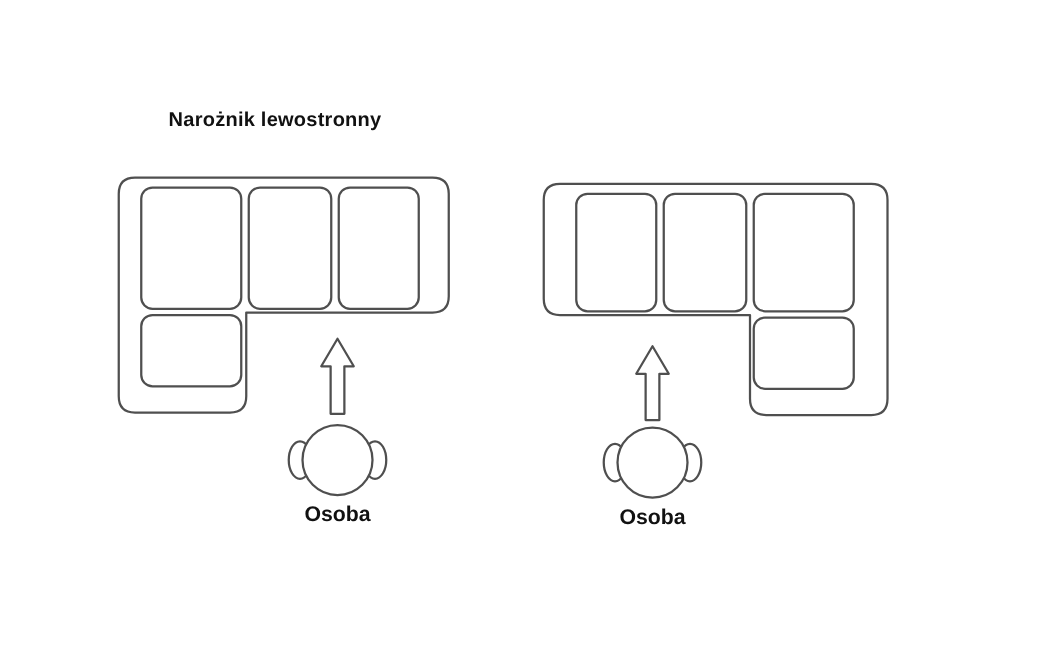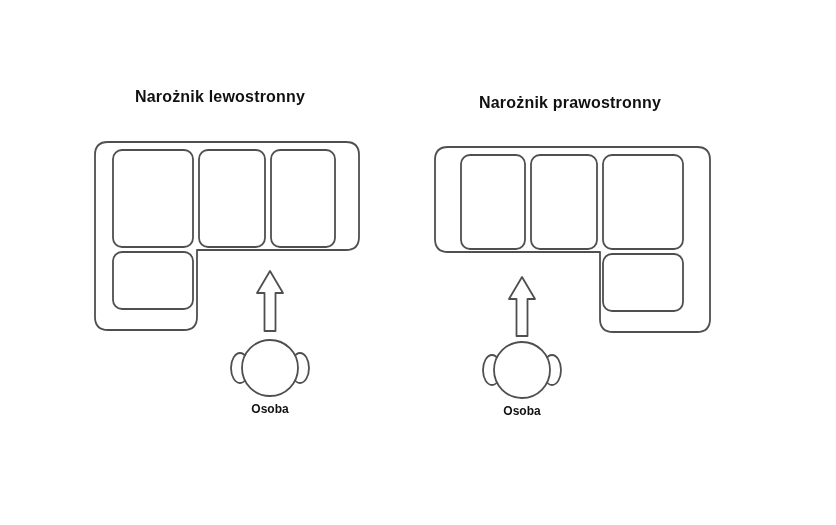--- a/index.html
+++ b/index.html
@@ -27,21 +27,21 @@
     font-size: 16px;
     color: var(--text-color, #111111);
     letter-spacing: 0.2px;
   }
   .title-left  { left: 95px;  top: 88px;  width: 250px; }
   .title-right { left: 445px; top: 94px;  width: 250px; }
   .person-label {
     position: absolute;
     text-align: center;
     font-weight: bold;
-    font-size: 12px;
+    font-size: 17px;
     color: var(--text-color, #111111);
   }
   .person-label-left  { left: 200px; top: 402px; width: 140px; }
   .person-label-right { left: 452px; top: 404px; width: 140px; }
   .ln {
     fill: none;
     stroke: var(--line-color, #4f4f4f);
     stroke-width: 1.8;
     stroke-linejoin: round;
   }
@@ -52,21 +52,20 @@
     stroke-linejoin: round;
   }
 </style>
 </head>
 <body>
 
 <div class="canvas">
 
   <div class="diagram-title title-left">Narożnik lewostronny</div>
 
-  <div class="diagram-title title-right">Narożnik prawostronny</div>
 
   <svg class="scene" width="836" height="525" viewBox="0 0 836 525">
 
     <g>
 
       <path class="ln" d="M 108 142 H 346 Q 359 142 359 155 V 237 Q 359 250 346 250 H 197 V 317 Q 197 330 184 330 H 108 Q 95 330 95 317 V 155 Q 95 142 108 142 Z"></path>
 
       <rect class="ln" x="113" y="150" width="80" height="97" rx="9"></rect>
       <rect class="ln" x="199" y="150" width="66" height="97" rx="9"></rect>
       <rect class="ln" x="271" y="150" width="64" height="97" rx="9"></rect>

